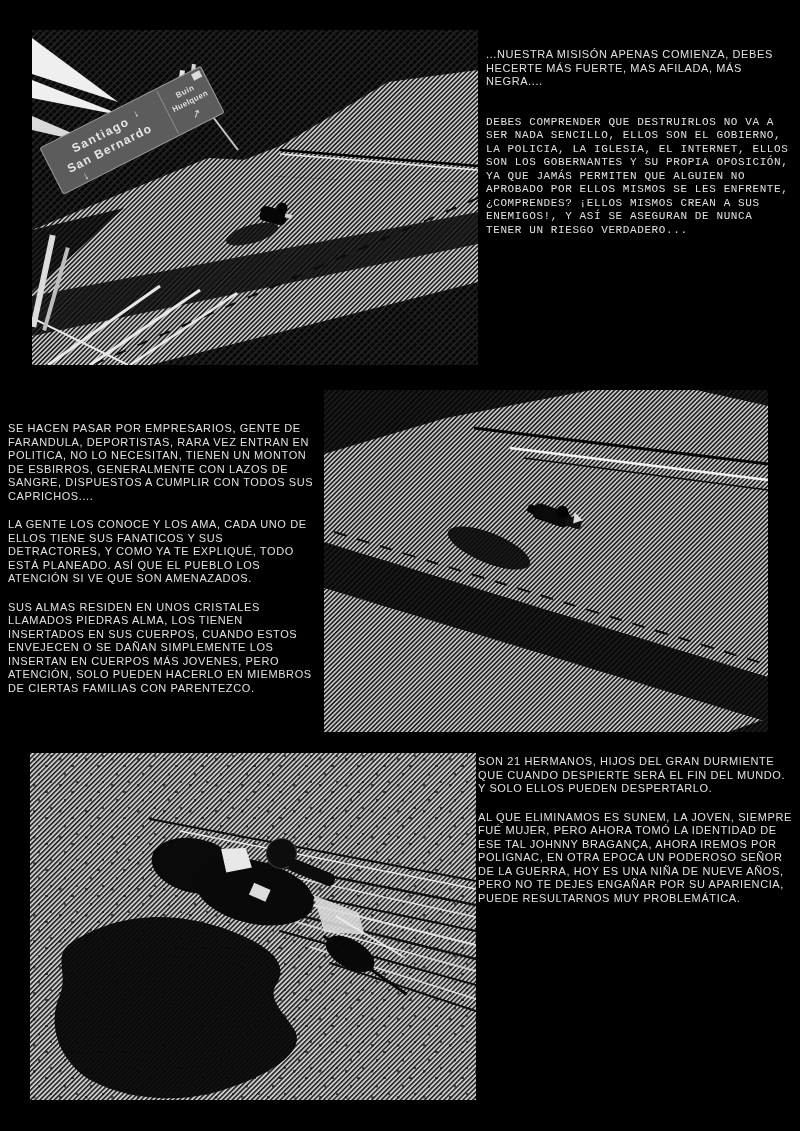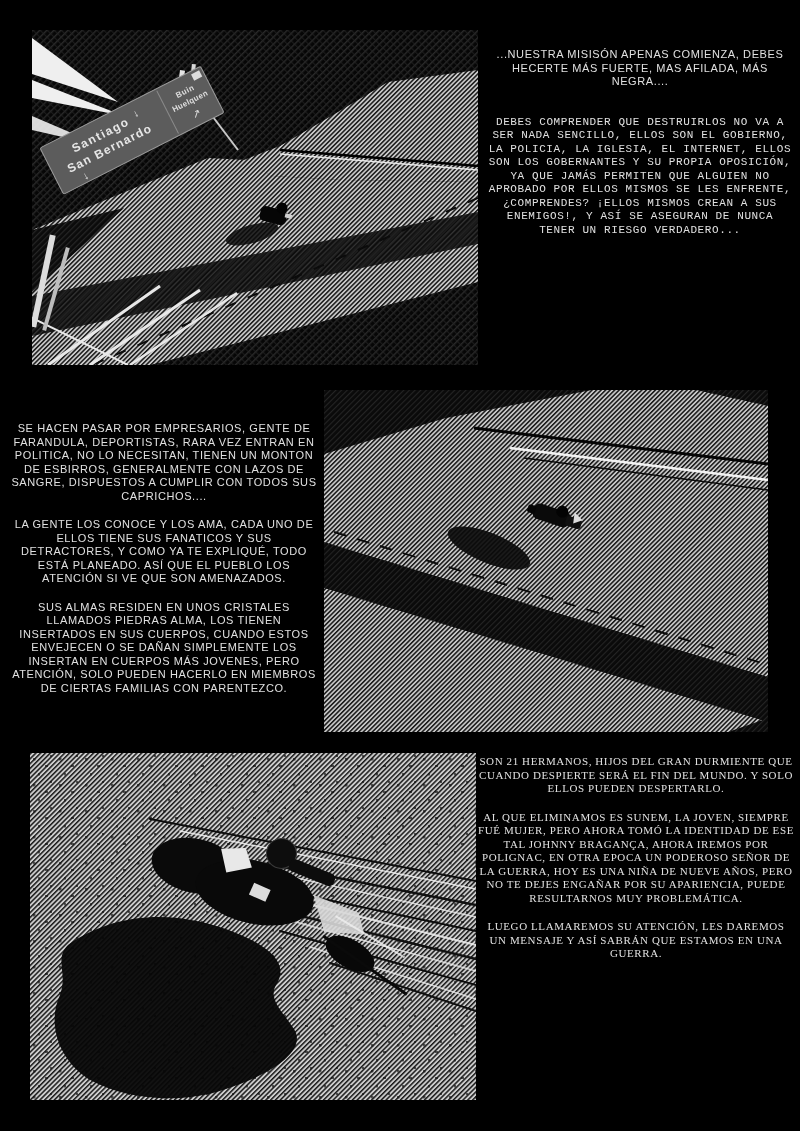--- a/index.html
+++ b/index.html
@@ -4,26 +4,26 @@
 <style>
   html,body{margin:0;padding:0;background:#000;}
   .page{position:relative;width:800px;height:1131px;background:#000;overflow:hidden;
         font-family:"Liberation Sans",sans-serif;}
   .panel{position:absolute;overflow:hidden;background:#050505;}
   .panel svg{display:block;}
   #panel1{left:32px;top:30px;width:446px;height:335px;}
   #panel2{left:324px;top:390px;width:444px;height:342px;}
   #panel3{left:30px;top:753px;width:446px;height:347px;}
   .tb{position:absolute;color:#e0e0e0;font-size:11px;line-height:13.5px;
-      letter-spacing:0.6px;text-align:center;font-weight:400;}
+      letter-spacing:0.6px;font-weight:400;}
   .tb p{margin:0 0 15px 0;}
   .tb p.gap-lg{margin-top:27px;font-family:Liberation Mono, monospace;}
   #tb-tr{left:486px;top:48px;width:308px;}
   #tb-ml{left:8px;top:398px;width:312px;margin-top:24px;}
-  #tb-br{left:478px;top:755px;width:316px;font-family:Liberation Serif, serif;}
+  #tb-br{left:478px;top:755px;width:316px;}
 </style>
 </head>
 <body>
 
 <div class="page">
 
   <div class="panel" id="panel1">
     <svg width="446" height="335" viewBox="0 0 446 335">
       <defs>
         <pattern id="p1d45" width="5" height="5" patternUnits="userSpaceOnUse" patternTransform="rotate(45)">
@@ -201,16 +201,15 @@
 
   <div class="tb" id="tb-ml">
     <p>SE HACEN PASAR POR EMPRESARIOS, GENTE DE FARANDULA, DEPORTISTAS, RARA VEZ ENTRAN EN POLITICA, NO LO NECESITAN, TIENEN UN MONTON DE ESBIRROS, GENERALMENTE CON LAZOS DE SANGRE, DISPUESTOS A CUMPLIR CON TODOS SUS CAPRICHOS....</p>
     <p>LA GENTE LOS CONOCE Y LOS AMA, CADA UNO DE ELLOS TIENE SUS FANATICOS Y SUS DETRACTORES, Y COMO YA TE EXPLIQUÉ, TODO ESTÁ PLANEADO. ASÍ QUE EL PUEBLO LOS ATENCIÓN SI VE QUE SON AMENAZADOS.</p>
     <p>SUS ALMAS RESIDEN EN UNOS CRISTALES LLAMADOS PIEDRAS ALMA, LOS TIENEN INSERTADOS EN SUS CUERPOS, CUANDO ESTOS ENVEJECEN O SE DAÑAN SIMPLEMENTE LOS INSERTAN EN CUERPOS MÁS JOVENES, PERO ATENCIÓN, SOLO PUEDEN HACERLO EN MIEMBROS DE CIERTAS FAMILIAS CON PARENTEZCO.</p>
   </div>
 
   <div class="tb" id="tb-br">
     <p>SON 21 HERMANOS, HIJOS DEL GRAN DURMIENTE QUE CUANDO DESPIERTE SERÁ EL FIN DEL MUNDO. Y SOLO ELLOS PUEDEN DESPERTARLO.</p>
     <p>AL QUE ELIMINAMOS ES SUNEM, LA JOVEN, SIEMPRE FUÉ MUJER, PERO AHORA TOMÓ LA IDENTIDAD DE ESE TAL JOHNNY BRAGANÇA, AHORA IREMOS POR POLIGNAC, EN OTRA EPOCA UN PODEROSO SEÑOR DE LA GUERRA, HOY ES UNA NIÑA DE NUEVE AÑOS, PERO NO TE DEJES ENGAÑAR POR SU APARIENCIA, PUEDE RESULTARNOS MUY PROBLEMÁTICA.</p>
-    <p>LUEGO LLAMAREMOS SU ATENCIÓN, LES DAREMOS UN MENSAJE Y ASÍ SABRÁN QUE ESTAMOS EN UNA GUERRA.</p>
   </div>
 
 </div>
 
 </body></html>

